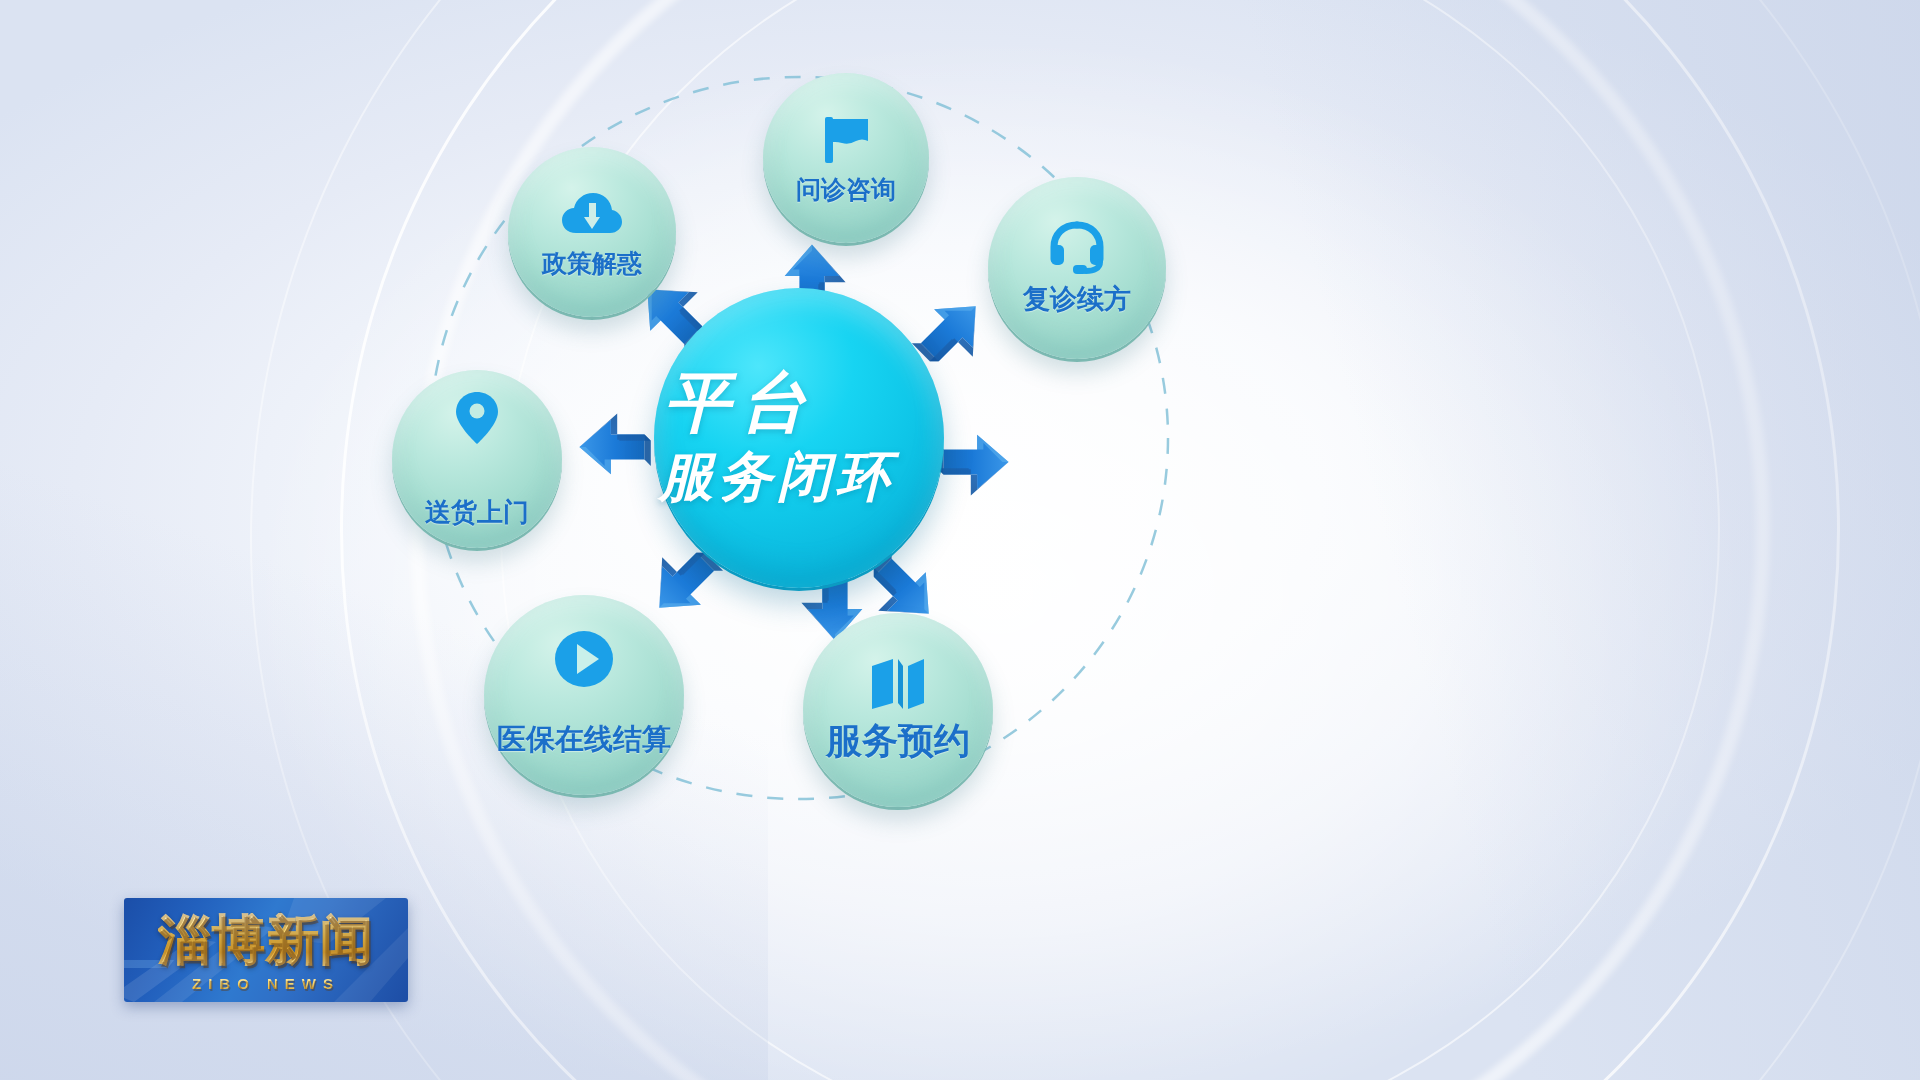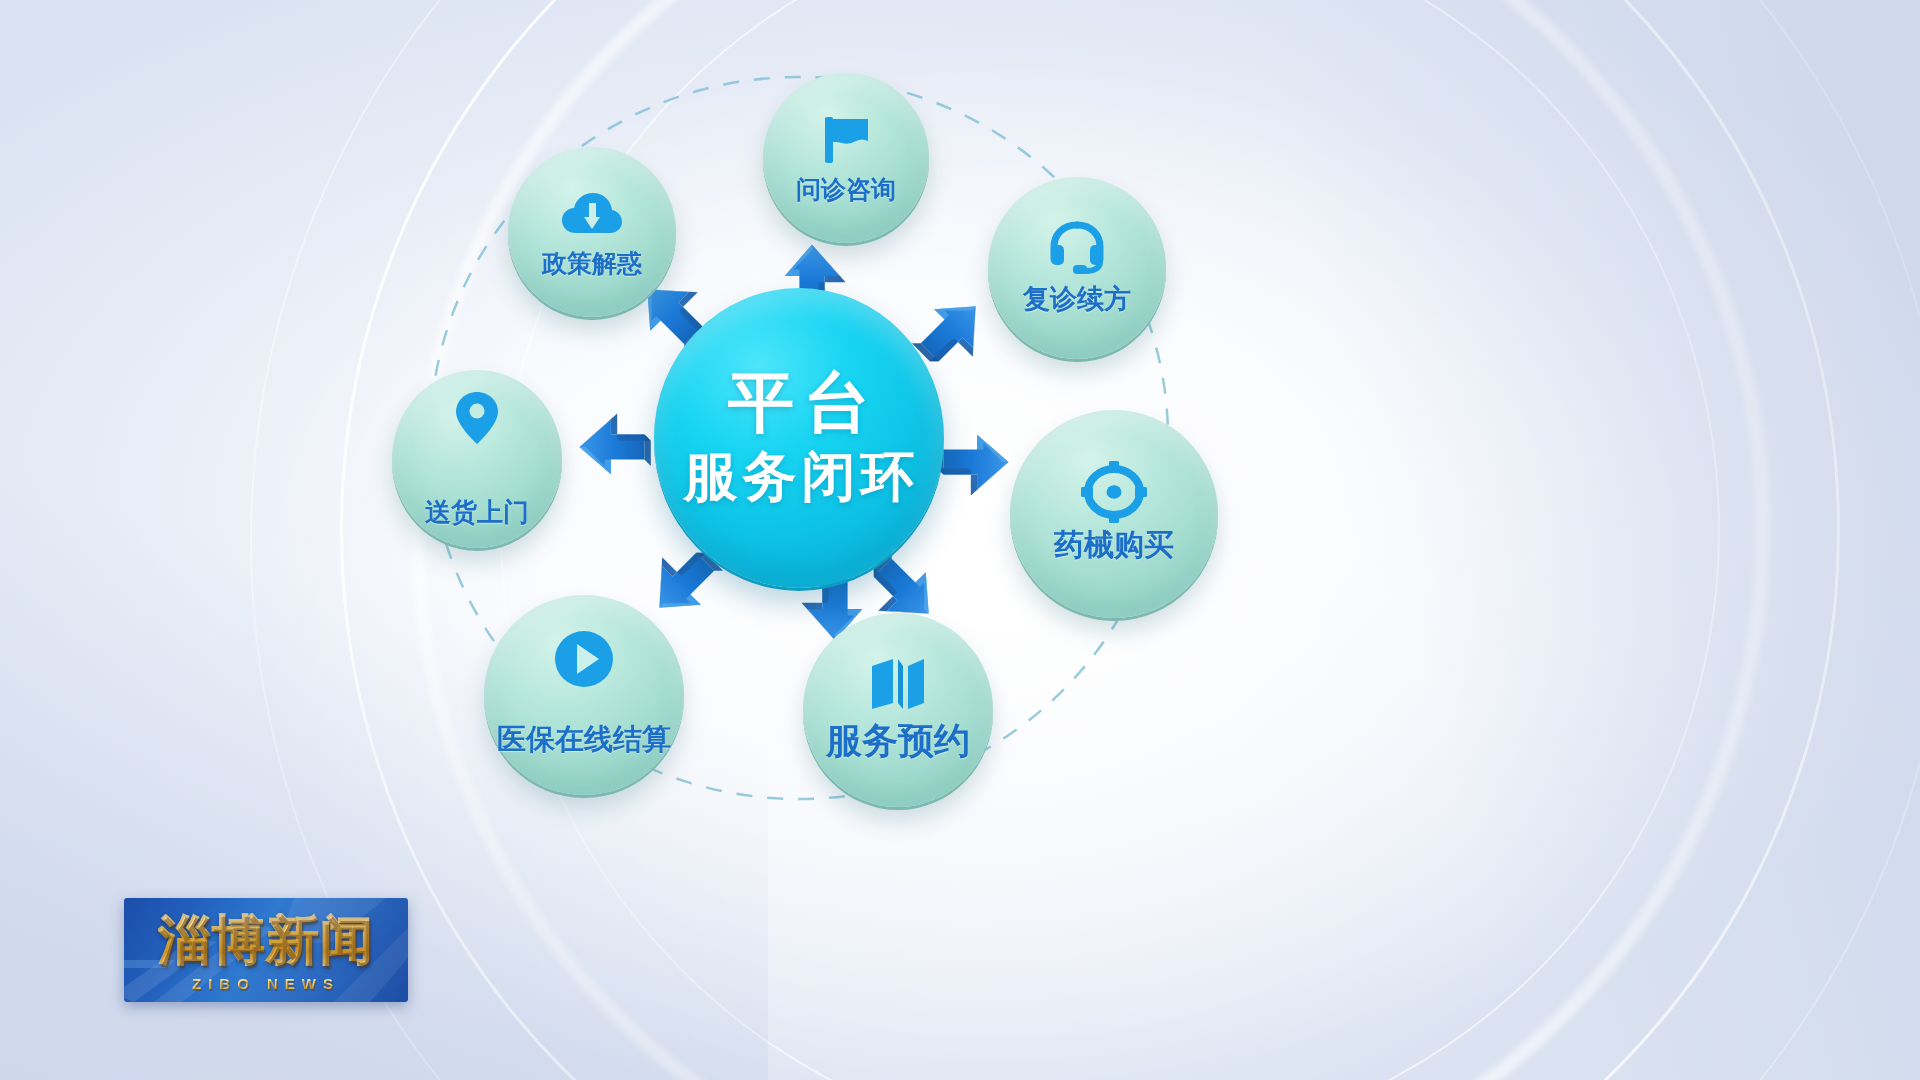--- a/index.html
+++ b/index.html
@@ -59,22 +59,23 @@
     width:290px; height:300px;
     border-radius:50%;
     background:
       radial-gradient(ellipse 78% 72% at 36% 26%, #4de6fb 0%, #17d4f2 42%, #0fc6e8 72%, #0bb6dc 100%);
     box-shadow:
        0 16px 28px rgba(20,110,150,.28),
        0 3px 0 #0aa9cf,
        inset 0 -16px 26px rgba(7,150,185,.35),
        inset 0 14px 26px rgba(255,255,255,.30);
     display:flex; flex-direction:column;
-    align-items:center; justify-content:center;
+    justify-content:center;
     z-index:6;
+    font-style:italic;
   }
   #hub .hub-l1 {
     color:#ffffff;
     font-size:66px; font-weight:bold;
     letter-spacing:10px; line-height:1.02;
     text-shadow:0 2px 6px rgba(0,110,145,.35);
     margin-left:10px;
   }
   #hub .hub-l2 {
     color:#ffffff;
@@ -253,33 +254,20 @@
         <path d="M54 40 L54 28 C54 15.5 45 6 31 6" fill="none" stroke="#1ba0e8" stroke-width="7" stroke-linecap="round"></path>
         <rect x="5" y="26" width="13" height="20" rx="5" fill="#1ba0e8"></rect>
         <rect x="44" y="26" width="13" height="20" rx="5" fill="#1ba0e8"></rect>
         <path d="M54 43 C54 49 48 52 40 52" fill="none" stroke="#1ba0e8" stroke-width="6" stroke-linecap="round"></path>
         <rect x="27" y="46" width="14" height="9" rx="4" fill="#1ba0e8"></rect>
       </svg>
     </div>
     <div class="node-label">复诊续方</div>
   </div>
 
-  <div class="node" id="node-2">
-    <div class="node-icon">
-      <svg width="66" height="62" viewBox="0 0 66 62">
-        <ellipse cx="33" cy="31" rx="26" ry="23" fill="none" stroke="#1ba0e8" stroke-width="8"></ellipse>
-        <ellipse cx="33" cy="31" rx="7.5" ry="6.8" fill="#1ba0e8"></ellipse>
-        <rect x="28" y="0" width="10" height="12" rx="1.5" fill="#1ba0e8"></rect>
-        <rect x="28" y="50" width="10" height="12" rx="1.5" fill="#1ba0e8"></rect>
-        <rect x="0" y="26" width="12" height="10" rx="1.5" fill="#1ba0e8"></rect>
-        <rect x="54" y="26" width="12" height="10" rx="1.5" fill="#1ba0e8"></rect>
-      </svg>
-    </div>
-    <div class="node-label">药械购买</div>
-  </div>
 
   <div class="node" id="node-3">
     <div class="node-icon">
       <svg width="60" height="58" viewBox="0 0 60 58">
         <path d="M4 11 L25 4 L25 48 L4 54 Z" fill="#1ba0e8"></path>
         <path d="M30 4 L30 48 L35 54 L35 11 Z" fill="#1792d6"></path>
         <path d="M40 11 L56 4 L56 48 L40 54 Z" fill="#1ba0e8"></path>
       </svg>
     </div>
     <div class="node-label">服务预约</div>

